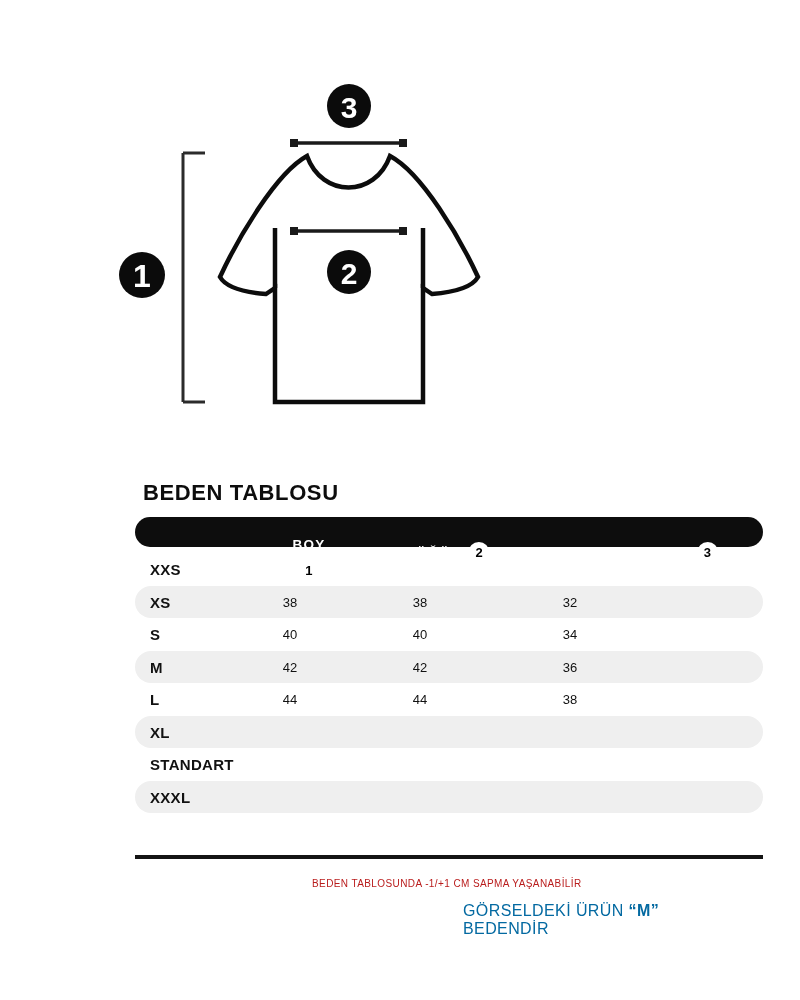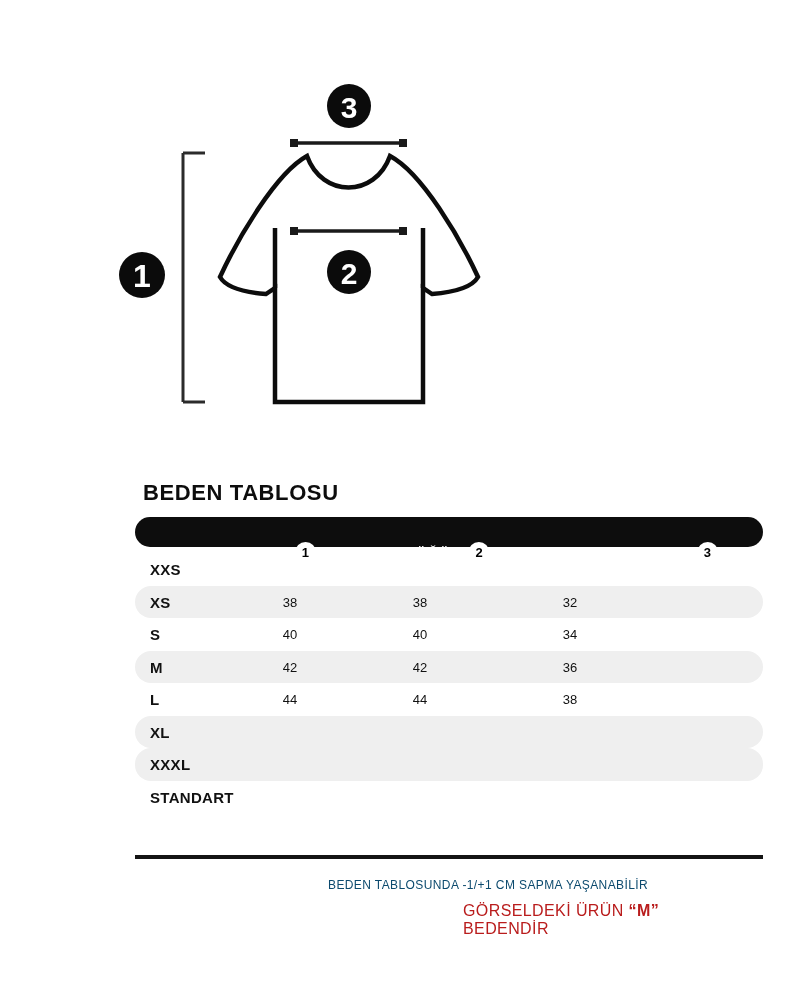--- a/index.html
+++ b/index.html
@@ -8,38 +8,38 @@
 
   
   .diagram-svg{position:absolute;left:60px;top:80px;}
 
   
   .table-wrap{position:absolute;left:135px;top:480px;width:628px;}
   .table-title{position:absolute;left:8px;top:0;font-size:22px;font-weight:bold;letter-spacing:.6px;color:#0d0d0d;white-space:nowrap;}
   .header-bar{position:absolute;left:0;top:37px;width:628px;height:30px;background:#0d0d0d;border-radius:15px;}
   .hcell{position:absolute;top:0;height:30px;display:flex;align-items:center;gap:8px;color:#fff;font-size:13.5px;font-weight:600;letter-spacing:1.2px;white-space:nowrap;margin-top:20px;}
   .hc-beden{left:15px;}
-  .hc-boy{left:150px;transform:translateX(-50%);}
+  .hc-boy{left:174px;transform:translateX(-50%);flex-direction:column;}
   .hc-gogus{left:312px;transform:translateX(-50%);text-decoration:underline;}
   .hc-omuz{left:546px;transform:translateX(-50%);align-items:center;}
   .hmarker{width:21px;height:21px;border-radius:50%;background:#fff;color:#000;font-size:13px;font-weight:bold;line-height:21px;text-align:center;letter-spacing:0;}
 
   .rows{position:absolute;left:0;top:73px;width:628px;}
   .row{position:relative;width:628px;height:32.5px;}
   .row.shaded{background:#efefef;border-radius:16px;text-decoration:underline;}
   .cell-size{position:absolute;left:15px;top:50%;transform:translateY(-50%);font-size:15px;font-weight:bold;letter-spacing:.3px;}
   .val{position:absolute;top:50%;transform:translate(-50%,-50%);font-size:13px;font-weight:500;}
   .cell-boy{left:155px;}
   .cell-gogus{left:285px;}
   .cell-omuz{left:435px;}
   .bottom-rule{position:absolute;left:0;top:375px;width:628px;height:4px;background:#141414;}
 
   
-  .footer-line1{position:absolute;left:328px;top:878px;font-size:12px;letter-spacing:.4px;color:#0c4a6e;white-space:nowrap;}
-  .footer-block{position:absolute;left:463px;top:902px;font-size:16px;letter-spacing:.4px;color:#b91c1c;line-height:17.5px;}
+  .footer-line1{position:absolute;left:312px;top:878px;font-size:10px;letter-spacing:.4px;color:#b91c1c;white-space:nowrap;}
+  .footer-block{position:absolute;left:463px;top:902px;font-size:16px;letter-spacing:.4px;color:#0369a1;line-height:17.5px;}
   .footer-block b{font-weight:bold;}
 </style>
 </head>
 <body>
 
 <div class="canvas">
 
   <svg class="diagram-svg" width="440" height="350" viewBox="0 0 440 350">
 
     <g stroke="#2b2b2b" stroke-width="3" fill="none">
@@ -138,28 +138,28 @@
     <span class="val cell-boy">44</span>
     <span class="val cell-gogus">44</span>
     <span class="val cell-omuz">38</span>
   </div>
         <div class="row shaded">
     <span class="cell-size">XL</span>
     <span class="val cell-boy"></span>
     <span class="val cell-gogus"></span>
     <span class="val cell-omuz"></span>
   </div>
-        <div class="row shaded">
-    <span class="cell-size">XXXL</span>
+        <div class="row">
+    <span class="cell-size">STANDART</span>
     <span class="val cell-boy"></span>
     <span class="val cell-gogus"></span>
     <span class="val cell-omuz"></span>
   </div>
-        <div class="row">
-    <span class="cell-size">STANDART</span>
+        <div class="row shaded">
+    <span class="cell-size">XXXL</span>
     <span class="val cell-boy"></span>
     <span class="val cell-gogus"></span>
     <span class="val cell-omuz"></span>
   </div>
       </div>
 
     <div class="bottom-rule"></div>
   </div>
 
   <div class="footer-line1">BEDEN TABLOSUNDA -1/+1 CM SAPMA YAŞANABİLİR</div>

